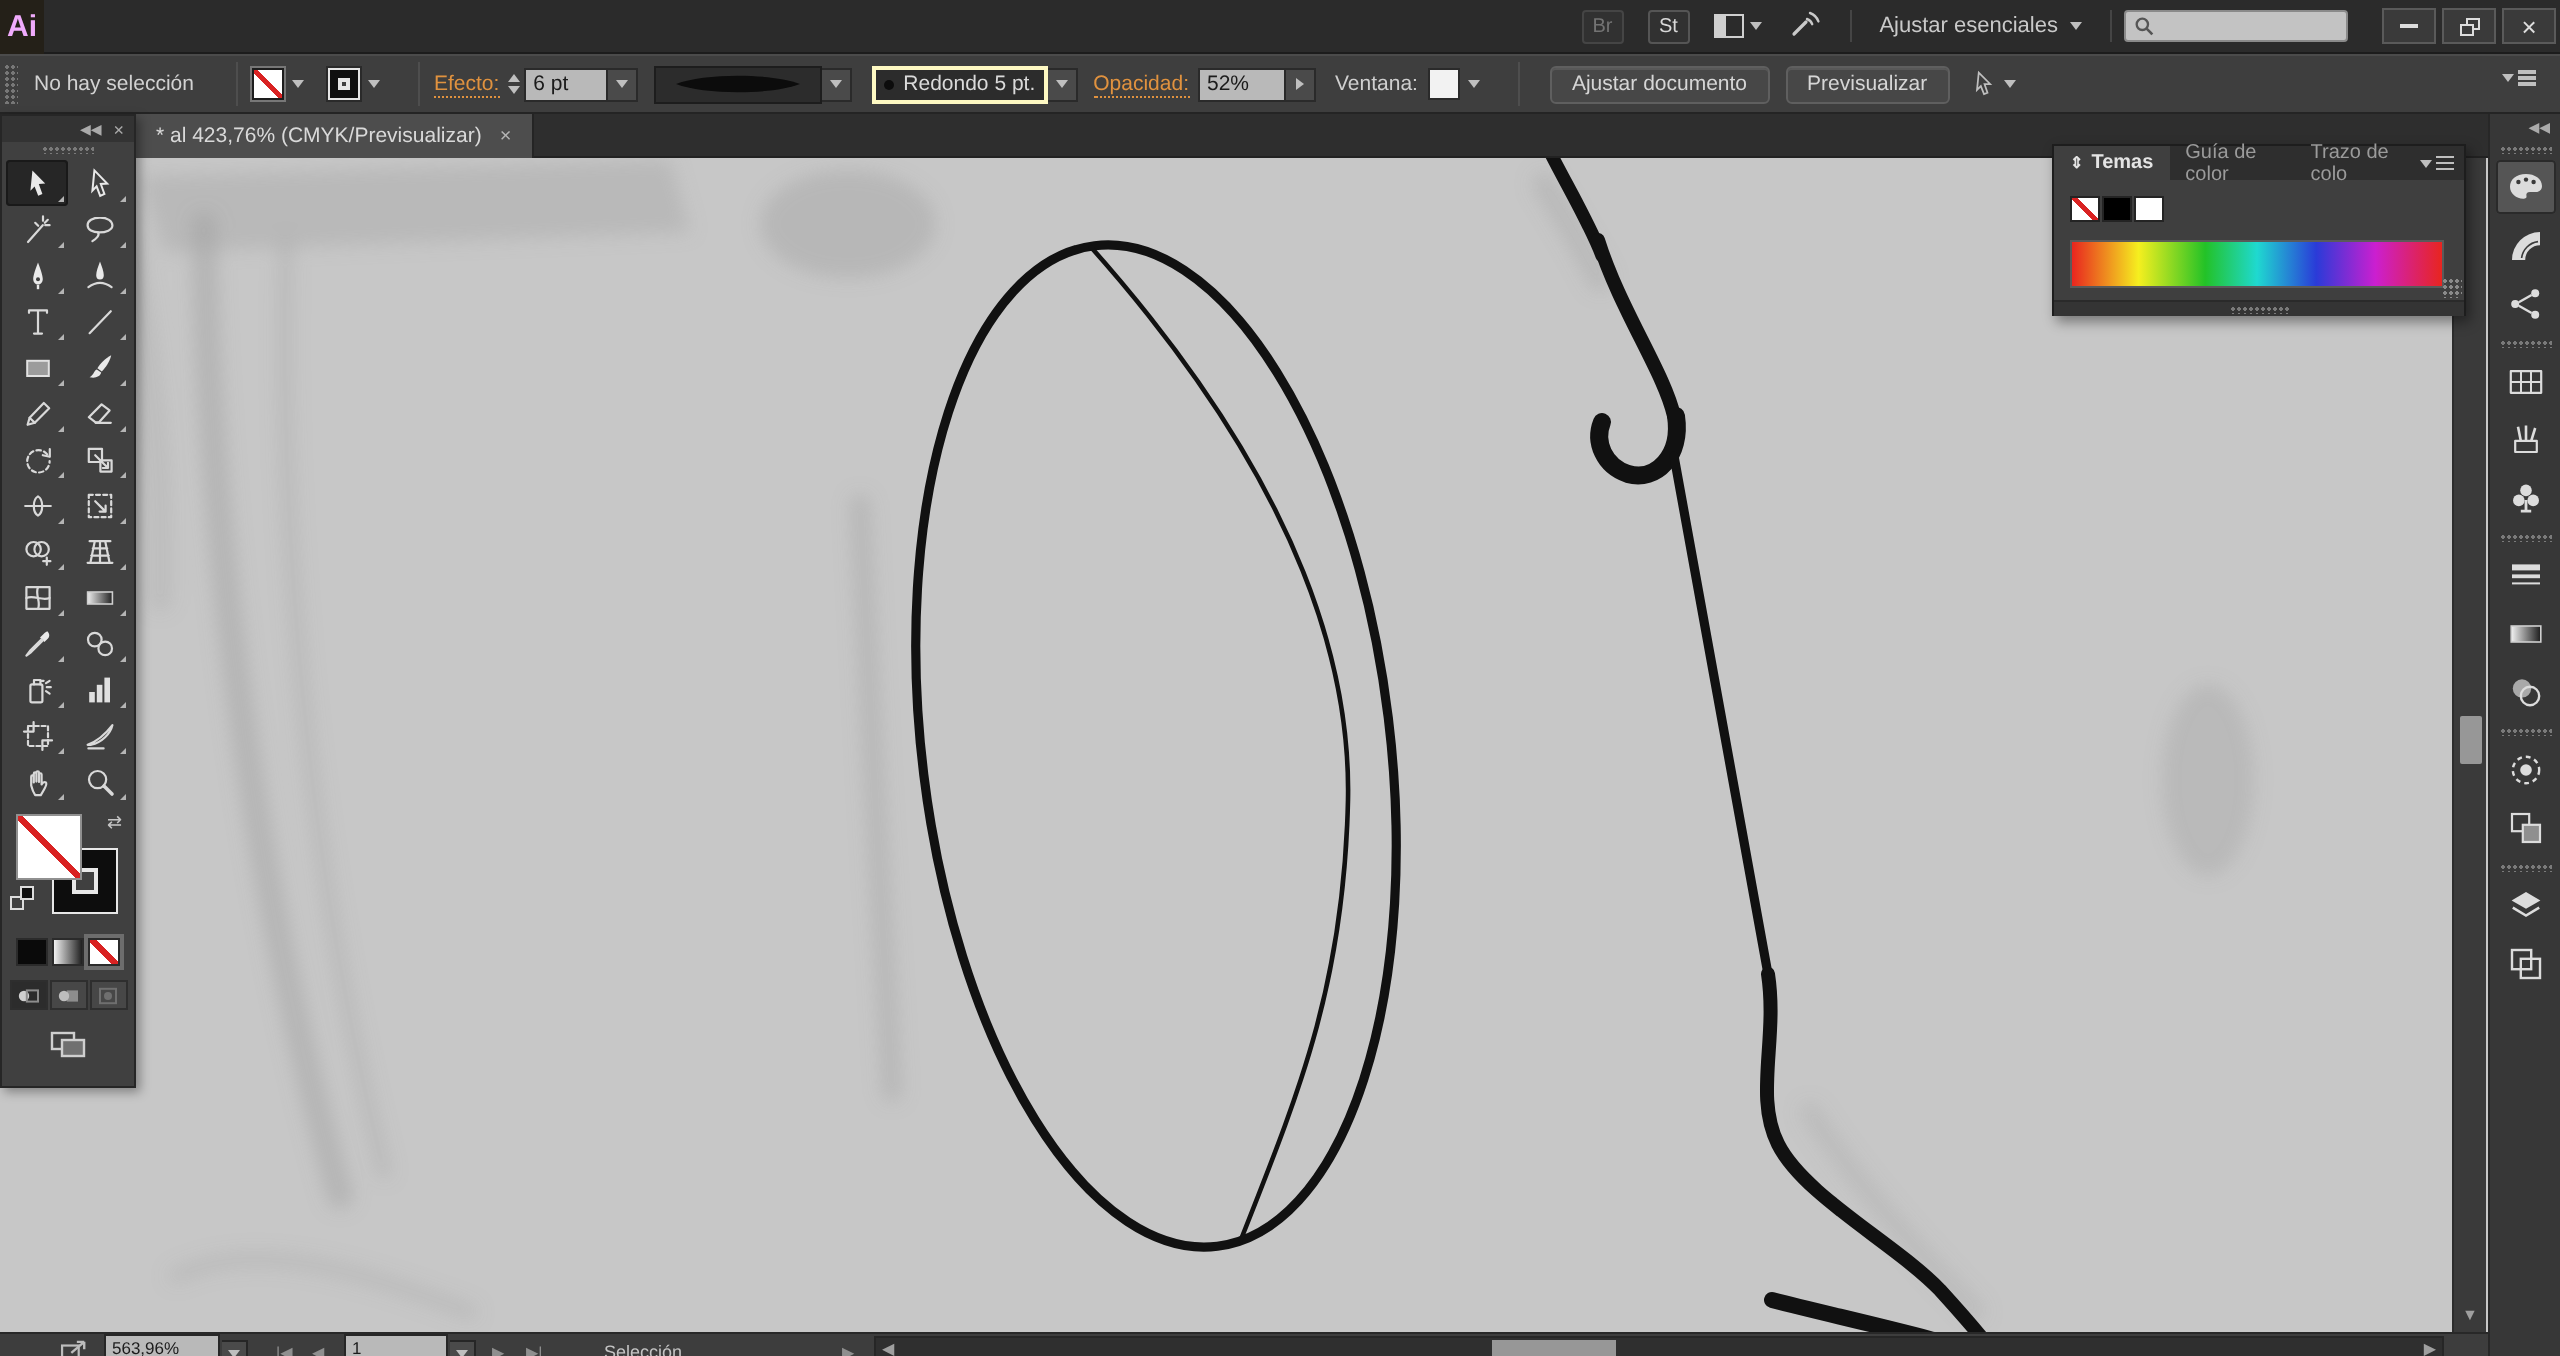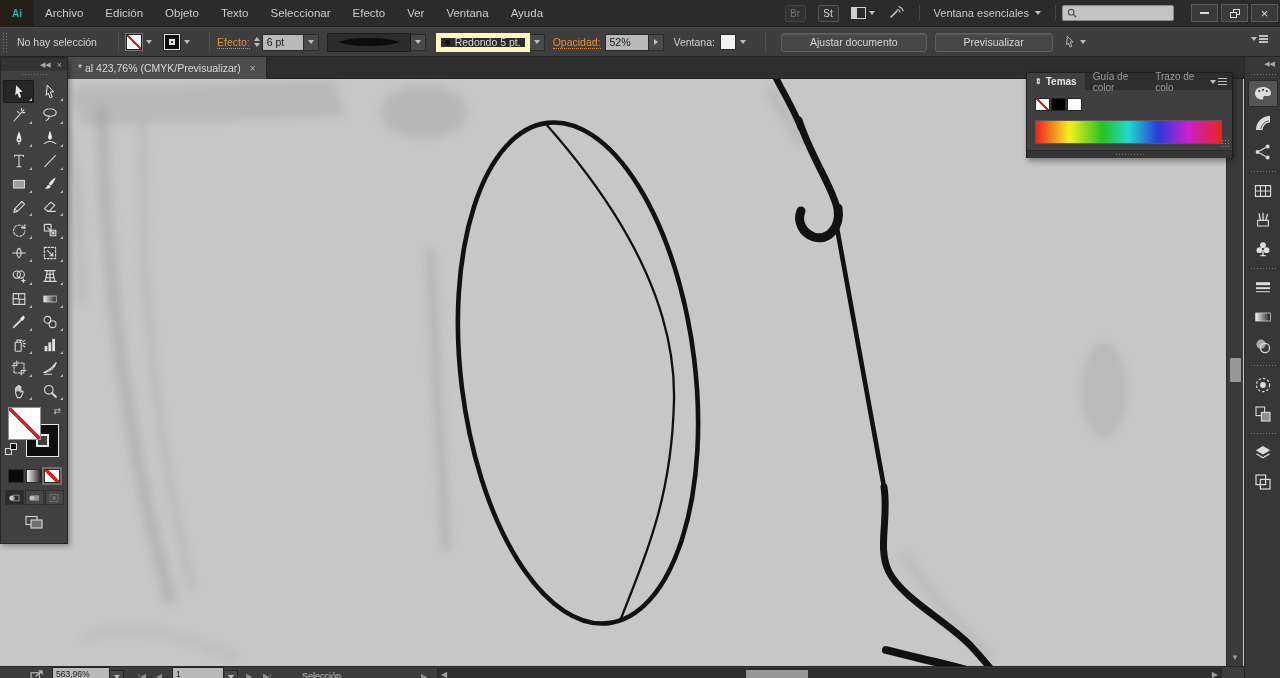--- a/index.html
+++ b/index.html
@@ -4,22 +4,22 @@
 <style>
   html,body{margin:0;padding:0;background:#111;}
   *{box-sizing:border-box;user-select:none;}
   #app{position:relative;width:1280px;height:678px;overflow:hidden;
        font-family:"Liberation Sans",sans-serif;background:#c7c7c7;color:#cfcfcf;font-size:11px;}
   .abs{position:absolute;}
 
   
   #menubar{position:absolute;left:0;top:0;width:1280px;height:27px;background:#2b2b2b;
            border-bottom:1px solid #1c1c1c;display:flex;align-items:center;}
-  #ai-logo{width:34px;height:27px;display:flex;align-items:center;justify-content:center;
-           color:#14b8a6;font-weight:bold;font-size:10px;background:#242018;}
+  #ai-logo{width:22px;height:27px;display:flex;align-items:center;justify-content:center;
+           color:#f0abfc;font-weight:bold;font-size:15px;background:#242018;}
   .menu-item{padding:0 11px;line-height:27px;color:#cccccc;font-size:11.5px;cursor:default;}
   .mini-btn{height:17px;min-width:21px;margin:0 6px;border:1px solid #555;border-radius:2px;
             display:flex;align-items:center;justify-content:center;font-size:10px;background:#313131;}
   .mini-btn.dim{color:#737373;border-color:#454545;}
   .mini-btn.lit{color:#d8d8d8;}
   #ws-icon{display:flex;align-items:center;gap:3px;margin:0 6px;}
   #ws-grid{width:15px;height:12px;border:1px solid #cfcfcf;display:flex;}
   #ws-grid>div:first-child{width:5px;background:#cfcfcf;}
   .tri-down{width:0;height:0;border-left:3.5px solid transparent;border-right:3.5px solid transparent;border-top:4px solid #bfbfbf;}
   #share-icon{margin:0 8px;}
@@ -54,25 +54,25 @@
   .olabel{color:#e0923f;border-bottom:1px dotted #e0923f;margin-right:4px;}
   .stepper{display:flex;flex-direction:column;justify-content:center;gap:2px;margin-right:2px;}
   .tri-up{width:0;height:0;border-left:3.5px solid transparent;border-right:3.5px solid transparent;border-bottom:4px solid #bfbfbf;}
   .field{height:17px;background:#b9b9b9;border:1px solid #2a2a2a;color:#1b1b1b;
          display:flex;align-items:center;padding:0 4px;font-size:10.5px;}
   .dd-box{width:15px;height:17px;border:1px solid #2a2a2a;border-left:none;background:#4a4a4a;
           display:flex;align-items:center;justify-content:center;}
   #brush-preview{width:84px;height:19px;background:#2c2c2c;border:1px solid #1d1d1d;
                  display:flex;align-items:center;justify-content:center;margin-left:8px;}
   #brush-preview svg{display:block;}
-  #brush-combo{display:flex;align-items:center;height:19px;border:5px solid #fef9c3;background:#2c2c2c;
+  #brush-combo{display:flex;align-items:center;height:19px;border:2px solid #fef9c3;background:#2c2c2c;
                padding:0 4px;margin-left:10px;color:#dadada;gap:5px;}
   .dot{width:5px;height:5px;border-radius:50%;background:#111;background:#0c0c0c;}
   .cb-btn{height:19px;border:1px solid #5f5f5f;border-radius:3px;background:#474747;color:#d6d6d6;
-          display:flex;align-items:center;padding:0 28px;margin-left:8px;box-shadow:inset 0 1px 0 #585858;}
+          display:flex;align-items:center;padding:0 10px;margin-left:8px;box-shadow:inset 0 1px 0 #585858;}
   #panelmenu-right{position:absolute;right:12px;top:35px;display:flex;align-items:center;gap:2px;color:#bfbfbf;}
   .micro-lines{display:flex;flex-direction:column;gap:1.5px;}
   .micro-lines div{width:9px;height:1.5px;background:#bfbfbf;}
 
   
   #tabbar{position:absolute;left:0;top:57px;width:1280px;height:22px;background:#2e2e2e;border-bottom:1px solid #222;}
   #doc-tab{position:absolute;left:68px;top:0;height:22px;background:#4d4d4d;border-right:1px solid #242424;
            display:flex;align-items:center;gap:9px;padding:0 10px;color:#d9d9d9;font-size:10.5px;}
   #doc-tab .close{color:#b5b5b5;font-size:10px;}
 
@@ -191,50 +191,39 @@
           <path d="M838 208 C841 228 828 241 814 237 C802 233 797 221 801 211" fill="none" stroke="#111111" stroke-width="9" stroke-linecap="round"></path>
           <path d="M837 228 L884 487" fill="none" stroke="#111111" stroke-width="4.6" stroke-linecap="round"></path>
           <path d="M884 487 C889 520 877 548 889 572 C902 598 948 622 970 645 C980 656 990 667 998 678" fill="none" stroke="#111111" stroke-width="7" stroke-linecap="round"></path>
           <path d="M886 650 C925 660 965 668 1015 684" fill="none" stroke="#111111" stroke-width="8" stroke-linecap="round"></path>
         </g>
       </svg>
   </div>
 
   <div id="menubar">
     <div id="ai-logo">Ai</div>
-    <div id="menu-items" style="display:flex;">
-        <span class="menu-item">Archivo</span>
-        <span class="menu-item">Edición</span>
-        <span class="menu-item">Objeto</span>
-        <span class="menu-item">Texto</span>
-        <span class="menu-item">Seleccionar</span>
-        <span class="menu-item">Efecto</span>
-        <span class="menu-item">Ver</span>
-        <span class="menu-item">Ventana</span>
-        <span class="menu-item">Ayuda</span>
-      </div>
     <div style="flex:1"></div>
     <div class="mini-btn dim">Br</div>
     <div class="mini-btn lit">St</div>
     <div id="ws-icon">
       <div id="ws-grid">
           <div></div>
           <div></div>
         </div>
       <div class="tri-down"></div>
     </div>
     <span id="share-icon">
       <svg width="16" height="14" viewBox="0 0 16 14">
           <path d="M2 12 L8 6" stroke="#c9c9c9" stroke-width="1.6" fill="none" stroke-linecap="round"></path>
           <path d="M8.5 4.5 a4 4 0 0 1 2.6 2.6 M10 1.5 a7 7 0 0 1 4.2 4.2" stroke="#c9c9c9" stroke-width="1.2" fill="none" stroke-linecap="round"></path>
         </svg>
     </span>
     <div class="vsep"></div>
     <div id="workspace-switcher">
-      <span>Ventana esenciales</span>
+      <span>Ajustar esenciales</span>
       <div class="tri-down"></div>
     </div>
     <div class="vsep"></div>
     <div id="searchbox">
       <svg width="10" height="10" viewBox="0 0 12 12">
           <circle cx="5" cy="5" r="3.4" fill="none" stroke="#555" stroke-width="1.4"></circle>
           <path d="M7.6 7.6 L11 11" stroke="#555" stroke-width="1.6"></path>
         </svg>
       <input value="" style="">
     </div>

